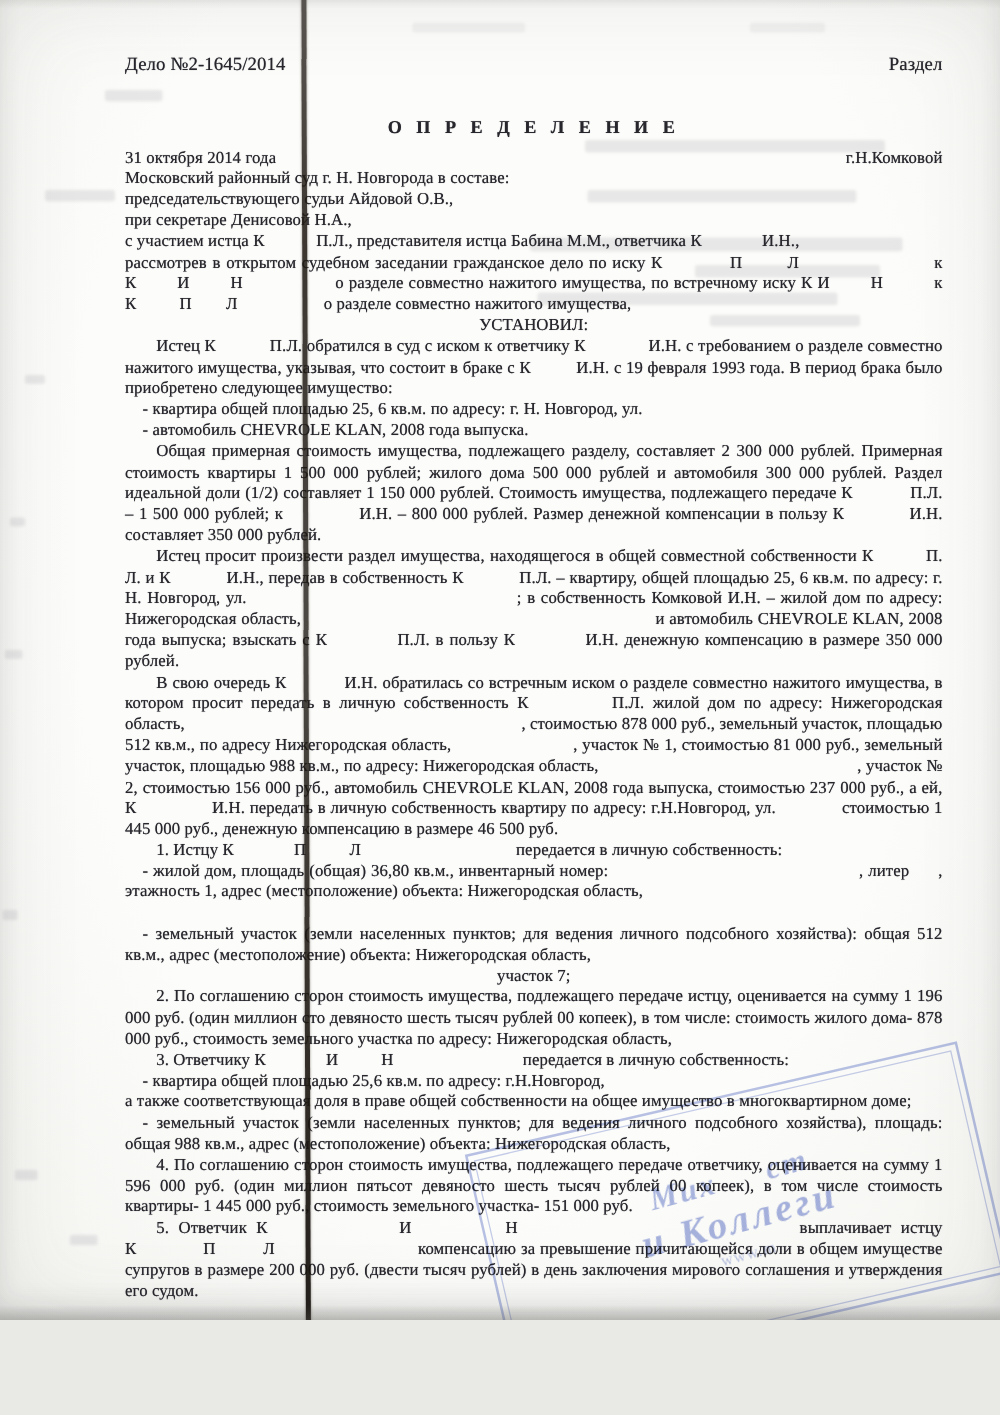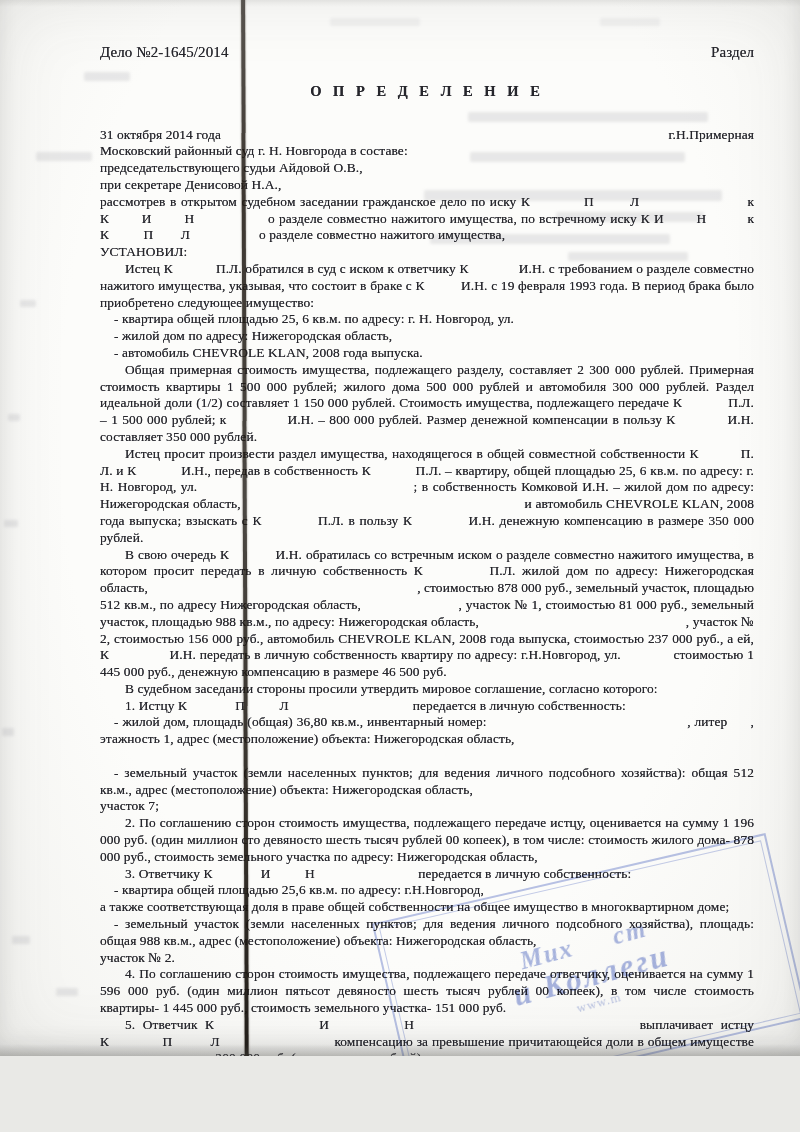--- a/index.html
+++ b/index.html
@@ -30,33 +30,33 @@
   }
   .header-row {
     display: flex; justify-content: space-between;
     font-size: 15px;
   }
   .doc-title {
     text-align: center;
     font-weight: bold;
     font-size: 14.5px;
     letter-spacing: 4px;
-    margin-top: 22px;
+    margin-top: 33px;
   }
   .date-row {
     display: flex; justify-content: space-between;
-    margin-top: 27px;
+    margin-top: 7px;
   }
   .paras { margin-top: 0; }
   .para { margin: 0; text-align: justify; }
   .para.l { text-align: left; }
   .para.n { text-align: justify; text-indent: 0; }
   .para.b { text-align: justify; text-indent: 25px; }
   .para.i { text-align: justify; text-indent: 14px; }
-  .para.c { text-align: left; }
+  .para.c { text-align: center; }
   .para.r { text-align: right; }
   .para.g { height: 16.8px; }
 
   .page-number {
     position: absolute;
     right: 50px; top: 1062px;
     font-size: 14px;
   }
 
   
@@ -147,48 +147,46 @@
   <div class="content ink">
     <div class="header-row">
       <span>Дело №2-1645/2014</span>
       <span>Раздел</span>
     </div>
 
     <div class="doc-title">О П Р Е Д Е Л Е Н И Е</div>
 
     <div class="date-row">
       <span>31 октября 2014 года</span>
-      <span>г.Н.Примерная</span>
+      <span>г.Н.Комковой</span>
     </div>
 
     <div class="paras">
         <div class="para l">Московский районный суд г. Н. Новгорода в составе:</div>
         <div class="para l">председательствующего судьи Айдовой О.В.,</div>
         <div class="para l">при секретаре Денисовой Н.А.,</div>
+        <div class="para l">с участием истца К&nbsp;&nbsp;&nbsp;&nbsp;&nbsp;&nbsp;&nbsp;&nbsp;&nbsp;&nbsp;&nbsp;&nbsp;П.Л., представителя истца Бабина М.М., ответчика К&nbsp;&nbsp;&nbsp;&nbsp;&nbsp;&nbsp;&nbsp;&nbsp;&nbsp;&nbsp;&nbsp;&nbsp;&nbsp;&nbsp;И.Н.,</div>
         <div class="para n">рассмотрев в открытом судебном заседании гражданское дело по иску К&nbsp;&nbsp;&nbsp;&nbsp;&nbsp;&nbsp;&nbsp;&nbsp;&nbsp;&nbsp;&nbsp;&nbsp;П&nbsp;&nbsp;&nbsp;&nbsp;&nbsp;&nbsp;&nbsp;&nbsp;Л&nbsp;&nbsp;&nbsp;&nbsp;&nbsp;&nbsp;&nbsp;&nbsp;&nbsp;&nbsp;&nbsp;&nbsp;&nbsp;&nbsp;&nbsp;&nbsp;&nbsp;&nbsp;&nbsp;&nbsp;&nbsp;&nbsp;&nbsp;&nbsp;к К&nbsp;&nbsp;&nbsp;&nbsp;&nbsp;&nbsp;&nbsp;&nbsp;И&nbsp;&nbsp;&nbsp;&nbsp;&nbsp;&nbsp;&nbsp;&nbsp;Н&nbsp;&nbsp;&nbsp;&nbsp;&nbsp;&nbsp;&nbsp;&nbsp;&nbsp;&nbsp;&nbsp;&nbsp;&nbsp;&nbsp;&nbsp;&nbsp;&nbsp;&nbsp;о разделе совместно нажитого имущества, по встречному иску К И&nbsp;&nbsp;&nbsp;&nbsp;&nbsp;&nbsp;&nbsp;&nbsp;Н&nbsp;&nbsp;&nbsp;&nbsp;&nbsp;&nbsp;&nbsp;&nbsp;&nbsp;&nbsp;к К&nbsp;&nbsp;&nbsp;&nbsp;&nbsp;&nbsp;&nbsp;&nbsp;&nbsp;&nbsp;П&nbsp;&nbsp;&nbsp;&nbsp;&nbsp;&nbsp;&nbsp;&nbsp;Л&nbsp;&nbsp;&nbsp;&nbsp;&nbsp;&nbsp;&nbsp;&nbsp;&nbsp;&nbsp;&nbsp;&nbsp;&nbsp;&nbsp;&nbsp;&nbsp;&nbsp;&nbsp;&nbsp;&nbsp;о разделе совместно нажитого имущества,</div>
         <div class="para c">УСТАНОВИЛ:</div>
         <div class="para b">Истец К&nbsp;&nbsp;&nbsp;&nbsp;&nbsp;&nbsp;&nbsp;&nbsp;&nbsp;&nbsp;&nbsp;&nbsp;П.Л.  обратился в суд с иском к ответчику К&nbsp;&nbsp;&nbsp;&nbsp;&nbsp;&nbsp;&nbsp;&nbsp;&nbsp;&nbsp;&nbsp;&nbsp;&nbsp;&nbsp;И.Н. с требованием о разделе совместно нажитого имущества, указывая, что состоит в браке с К&nbsp;&nbsp;&nbsp;&nbsp;&nbsp;&nbsp;&nbsp;&nbsp;&nbsp;&nbsp;И.Н. с 19 февраля 1993 года. В период брака было приобретено следующее имущество:</div>
         <div class="para i">- квартира общей площадью 25, 6 кв.м. по адресу: г. Н. Новгород, ул.</div>
-        <div class="para i">- жилой дом по адресу: Нижегородская область,</div>
         <div class="para i">- автомобиль CHEVROLE KLAN, 2008 года выпуска.</div>
         <div class="para b">Общая примерная стоимость имущества, подлежащего разделу, составляет 2 300 000 рублей. Примерная стоимость квартиры 1 500 000 рублей; жилого дома 500 000 рублей и автомобиля 300 000 рублей. Раздел идеальной доли  (1/2) составляет 1 150 000 рублей. Стоимость имущества, подлежащего передаче К&nbsp;&nbsp;&nbsp;&nbsp;&nbsp;&nbsp;&nbsp;&nbsp;&nbsp;&nbsp;&nbsp;&nbsp;П.Л. – 1 500 000 рублей; к&nbsp;&nbsp;&nbsp;&nbsp;&nbsp;&nbsp;&nbsp;&nbsp;&nbsp;&nbsp;&nbsp;&nbsp;&nbsp;&nbsp;И.Н. – 800 000 рублей. Размер денежной компенсации в пользу К&nbsp;&nbsp;&nbsp;&nbsp;&nbsp;&nbsp;&nbsp;&nbsp;&nbsp;&nbsp;&nbsp;&nbsp;И.Н. составляет 350 000 рублей.</div>
         <div class="para b">Истец просит  произвести раздел имущества, находящегося в общей совместной собственности К&nbsp;&nbsp;&nbsp;&nbsp;&nbsp;&nbsp;&nbsp;&nbsp;&nbsp;&nbsp;П. Л. и К&nbsp;&nbsp;&nbsp;&nbsp;&nbsp;&nbsp;&nbsp;&nbsp;&nbsp;&nbsp;&nbsp;&nbsp;И.Н., передав в собственность К&nbsp;&nbsp;&nbsp;&nbsp;&nbsp;&nbsp;&nbsp;&nbsp;&nbsp;&nbsp;&nbsp;&nbsp;П.Л. – квартиру, общей площадью 25, 6 кв.м. по адресу: г. Н. Новгород, ул.&nbsp;&nbsp;&nbsp;&nbsp;&nbsp;&nbsp;&nbsp;&nbsp;&nbsp;&nbsp;&nbsp;&nbsp;&nbsp;&nbsp;&nbsp;&nbsp;&nbsp;&nbsp;&nbsp;&nbsp;&nbsp;&nbsp;&nbsp;&nbsp;&nbsp;&nbsp;&nbsp;&nbsp;&nbsp;&nbsp;&nbsp;&nbsp;&nbsp;&nbsp;&nbsp;&nbsp;&nbsp;&nbsp;&nbsp;&nbsp;&nbsp;&nbsp;&nbsp;&nbsp;&nbsp;&nbsp;&nbsp;&nbsp;; в собственность Комковой И.Н. – жилой дом  по адресу: Нижегородская область,&nbsp;&nbsp;&nbsp;&nbsp;&nbsp;&nbsp;&nbsp;&nbsp;&nbsp;&nbsp;&nbsp;&nbsp;&nbsp;&nbsp;&nbsp;&nbsp;&nbsp;&nbsp;&nbsp;&nbsp;&nbsp;&nbsp;&nbsp;&nbsp;&nbsp;&nbsp;&nbsp;&nbsp;&nbsp;&nbsp;&nbsp;&nbsp;&nbsp;&nbsp;&nbsp;&nbsp;&nbsp;&nbsp;&nbsp;&nbsp;&nbsp;&nbsp;&nbsp;&nbsp;&nbsp;&nbsp;&nbsp;&nbsp;&nbsp;&nbsp;&nbsp;&nbsp;&nbsp;&nbsp;&nbsp;&nbsp;&nbsp;&nbsp;&nbsp;&nbsp;&nbsp;&nbsp;&nbsp;&nbsp;&nbsp;&nbsp;&nbsp;&nbsp;&nbsp;&nbsp;&nbsp;&nbsp;&nbsp;&nbsp;&nbsp;&nbsp;и автомобиль CHEVROLE KLAN, 2008 года выпуска; взыскать с  К&nbsp;&nbsp;&nbsp;&nbsp;&nbsp;&nbsp;&nbsp;&nbsp;&nbsp;&nbsp;&nbsp;&nbsp;П.Л. в пользу К&nbsp;&nbsp;&nbsp;&nbsp;&nbsp;&nbsp;&nbsp;&nbsp;&nbsp;&nbsp;&nbsp;&nbsp;И.Н. денежную компенсацию в размере 350 000 рублей.</div>
         <div class="para b">В свою очередь К&nbsp;&nbsp;&nbsp;&nbsp;&nbsp;&nbsp;&nbsp;&nbsp;&nbsp;&nbsp;&nbsp;&nbsp;И.Н. обратилась со встречным иском о разделе совместно нажитого имущества, в котором просит передать в личную собственность К&nbsp;&nbsp;&nbsp;&nbsp;&nbsp;&nbsp;&nbsp;&nbsp;&nbsp;&nbsp;П.Л. жилой дом по адресу: Нижегородская область,&nbsp;&nbsp;&nbsp;&nbsp;&nbsp;&nbsp;&nbsp;&nbsp;&nbsp;&nbsp;&nbsp;&nbsp;&nbsp;&nbsp;&nbsp;&nbsp;&nbsp;&nbsp;&nbsp;&nbsp;&nbsp;&nbsp;&nbsp;&nbsp;&nbsp;&nbsp;&nbsp;&nbsp;&nbsp;&nbsp;&nbsp;&nbsp;&nbsp;&nbsp;&nbsp;&nbsp;&nbsp;&nbsp;&nbsp;&nbsp;&nbsp;&nbsp;&nbsp;&nbsp;&nbsp;&nbsp;&nbsp;&nbsp;&nbsp;&nbsp;&nbsp;&nbsp;&nbsp;&nbsp;&nbsp;&nbsp;&nbsp;&nbsp;&nbsp;&nbsp;&nbsp;&nbsp;&nbsp;&nbsp;&nbsp;&nbsp;&nbsp;&nbsp;&nbsp;&nbsp;&nbsp;&nbsp;&nbsp;&nbsp;&nbsp;&nbsp;&nbsp;&nbsp;, стоимостью 878 000 руб., земельный участок, площадью 512 кв.м., по адресу Нижегородская область,&nbsp;&nbsp;&nbsp;&nbsp;&nbsp;&nbsp;&nbsp;&nbsp;&nbsp;&nbsp;&nbsp;&nbsp;&nbsp;&nbsp;&nbsp;&nbsp;&nbsp;&nbsp;&nbsp;&nbsp;&nbsp;&nbsp;&nbsp;&nbsp;&nbsp;&nbsp;, участок № 1, стоимостью 81 000 руб., земельный участок, площадью 988 кв.м., по адресу: Нижегородская область,&nbsp;&nbsp;&nbsp;&nbsp;&nbsp;&nbsp;&nbsp;&nbsp;&nbsp;&nbsp;&nbsp;&nbsp;&nbsp;&nbsp;&nbsp;&nbsp;&nbsp;&nbsp;&nbsp;&nbsp;&nbsp;&nbsp;&nbsp;&nbsp;&nbsp;&nbsp;&nbsp;&nbsp;&nbsp;&nbsp;&nbsp;&nbsp;&nbsp;&nbsp;&nbsp;&nbsp;&nbsp;&nbsp;&nbsp;&nbsp;&nbsp;&nbsp;&nbsp;&nbsp;&nbsp;&nbsp;&nbsp;&nbsp;&nbsp;&nbsp;&nbsp;&nbsp;&nbsp;&nbsp;&nbsp;&nbsp;&nbsp;&nbsp;&nbsp;&nbsp;, участок № 2, стоимостью 156 000 руб., автомобиль CHEVROLE KLAN, 2008 года выпуска, стоимостью 237 000 руб., а ей, К&nbsp;&nbsp;&nbsp;&nbsp;&nbsp;&nbsp;&nbsp;&nbsp;&nbsp;&nbsp;&nbsp;&nbsp;&nbsp;&nbsp;&nbsp;&nbsp;И.Н. передать в личную собственность квартиру по адресу: г.Н.Новгород, ул.&nbsp;&nbsp;&nbsp;&nbsp;&nbsp;&nbsp;&nbsp;&nbsp;&nbsp;&nbsp;&nbsp;&nbsp;&nbsp;&nbsp;стоимостью 1 445 000 руб., денежную компенсацию в размере 46 500 руб.</div>
-        <div class="para b">В судебном заседании стороны просили утвердить мировое соглашение, согласно которого:</div>
         <div class="para b">1. Истцу К&nbsp;&nbsp;&nbsp;&nbsp;&nbsp;&nbsp;&nbsp;&nbsp;&nbsp;&nbsp;&nbsp;&nbsp;&nbsp;&nbsp;П&nbsp;&nbsp;&nbsp;&nbsp;&nbsp;&nbsp;&nbsp;&nbsp;&nbsp;&nbsp;Л&nbsp;&nbsp;&nbsp;&nbsp;&nbsp;&nbsp;&nbsp;&nbsp;&nbsp;&nbsp;&nbsp;&nbsp;&nbsp;&nbsp;&nbsp;&nbsp;&nbsp;&nbsp;&nbsp;&nbsp;&nbsp;&nbsp;&nbsp;&nbsp;&nbsp;&nbsp;&nbsp;&nbsp;&nbsp;&nbsp;&nbsp;&nbsp;&nbsp;&nbsp;&nbsp;&nbsp;передается в личную собственность:</div>
         <div class="para i">- жилой дом, площадь (общая) 36,80 кв.м., инвентарный номер:&nbsp;&nbsp;&nbsp;&nbsp;&nbsp;&nbsp;&nbsp;&nbsp;&nbsp;&nbsp;&nbsp;&nbsp;&nbsp;&nbsp;&nbsp;&nbsp;&nbsp;&nbsp;&nbsp;&nbsp;&nbsp;&nbsp;&nbsp;&nbsp;&nbsp;&nbsp;&nbsp;&nbsp;&nbsp;&nbsp;&nbsp;&nbsp;&nbsp;&nbsp;&nbsp;&nbsp;&nbsp;&nbsp;&nbsp;&nbsp;&nbsp;&nbsp;&nbsp;&nbsp;&nbsp;&nbsp;&nbsp;&nbsp;&nbsp;&nbsp;&nbsp;&nbsp;, литер&nbsp;&nbsp;&nbsp;&nbsp;&nbsp;&nbsp;, этажность 1, адрес (местоположение) объекта: Нижегородская область,</div>
         <div class="para g"></div>
         <div class="para i">- земельный участок (земли населенных пунктов; для ведения личного подсобного хозяйства): общая 512 кв.м., адрес (местоположение) объекта: Нижегородская область,</div>
         <div class="para c">участок 7;</div>
         <div class="para b">2. По соглашению сторон стоимость имущества, подлежащего передаче истцу, оценивается на сумму 1 196 000 руб. (один миллион сто девяносто шесть тысяч рублей 00 копеек), в том числе: стоимость жилого дома- 878 000 руб., стоимость земельного участка по адресу: Нижегородская область,</div>
         <div class="para b">3. Ответчику К&nbsp;&nbsp;&nbsp;&nbsp;&nbsp;&nbsp;&nbsp;&nbsp;&nbsp;&nbsp;&nbsp;&nbsp;&nbsp;&nbsp;И&nbsp;&nbsp;&nbsp;&nbsp;&nbsp;&nbsp;&nbsp;&nbsp;&nbsp;&nbsp;Н&nbsp;&nbsp;&nbsp;&nbsp;&nbsp;&nbsp;&nbsp;&nbsp;&nbsp;&nbsp;&nbsp;&nbsp;&nbsp;&nbsp;&nbsp;&nbsp;&nbsp;&nbsp;&nbsp;&nbsp;&nbsp;&nbsp;&nbsp;&nbsp;&nbsp;&nbsp;&nbsp;&nbsp;&nbsp;&nbsp;передается в личную собственность:</div>
         <div class="para i">- квартира общей площадью 25,6 кв.м. по адресу: г.Н.Новгород,</div>
         <div class="para n">а также соответствующая доля в праве общей собственности на общее имущество в многоквартирном доме;</div>
         <div class="para i">- земельный участок (земли населенных пунктов; для ведения личного подсобного хозяйства), площадь: общая 988 кв.м., адрес (местоположение) объекта: Нижегородская область,</div>
-        <div class="para c">участок № 2.</div>
         <div class="para b">4. По соглашению сторон стоимость имущества, подлежащего передаче ответчику, оценивается на сумму 1 596 000 руб. (один миллион пятьсот девяносто шесть тысяч рублей 00 копеек), в том числе стоимость квартиры- 1 445 000 руб., стоимость земельного участка- 151 000 руб.</div>
         <div class="para b">5. Ответчик К&nbsp;&nbsp;&nbsp;&nbsp;&nbsp;&nbsp;&nbsp;&nbsp;&nbsp;&nbsp;&nbsp;&nbsp;&nbsp;&nbsp;И&nbsp;&nbsp;&nbsp;&nbsp;&nbsp;&nbsp;&nbsp;&nbsp;&nbsp;&nbsp;Н&nbsp;&nbsp;&nbsp;&nbsp;&nbsp;&nbsp;&nbsp;&nbsp;&nbsp;&nbsp;&nbsp;&nbsp;&nbsp;&nbsp;&nbsp;&nbsp;&nbsp;&nbsp;&nbsp;&nbsp;&nbsp;&nbsp;&nbsp;&nbsp;&nbsp;&nbsp;&nbsp;&nbsp;&nbsp;&nbsp;выплачивает истцу К&nbsp;&nbsp;&nbsp;&nbsp;&nbsp;&nbsp;&nbsp;&nbsp;&nbsp;&nbsp;&nbsp;&nbsp;&nbsp;&nbsp;П&nbsp;&nbsp;&nbsp;&nbsp;&nbsp;&nbsp;&nbsp;&nbsp;&nbsp;&nbsp;Л&nbsp;&nbsp;&nbsp;&nbsp;&nbsp;&nbsp;&nbsp;&nbsp;&nbsp;&nbsp;&nbsp;&nbsp;&nbsp;&nbsp;&nbsp;&nbsp;&nbsp;&nbsp;&nbsp;&nbsp;&nbsp;&nbsp;&nbsp;&nbsp;&nbsp;&nbsp;&nbsp;&nbsp;&nbsp;&nbsp;компенсацию за превышение причитающейся доли в общем имуществе супругов в размере 200 000 руб. (двести тысяч рублей) в день заключения мирового соглашения и утверждения его судом.</div>
       </div>
   </div>
 
   <div class="binding-line"></div>
 
   <div class="stamp">
     <div class="stamp-inner">
       <div class="stamp-line1">Мих&nbsp;&nbsp;&nbsp;&nbsp;&nbsp;ст</div>

